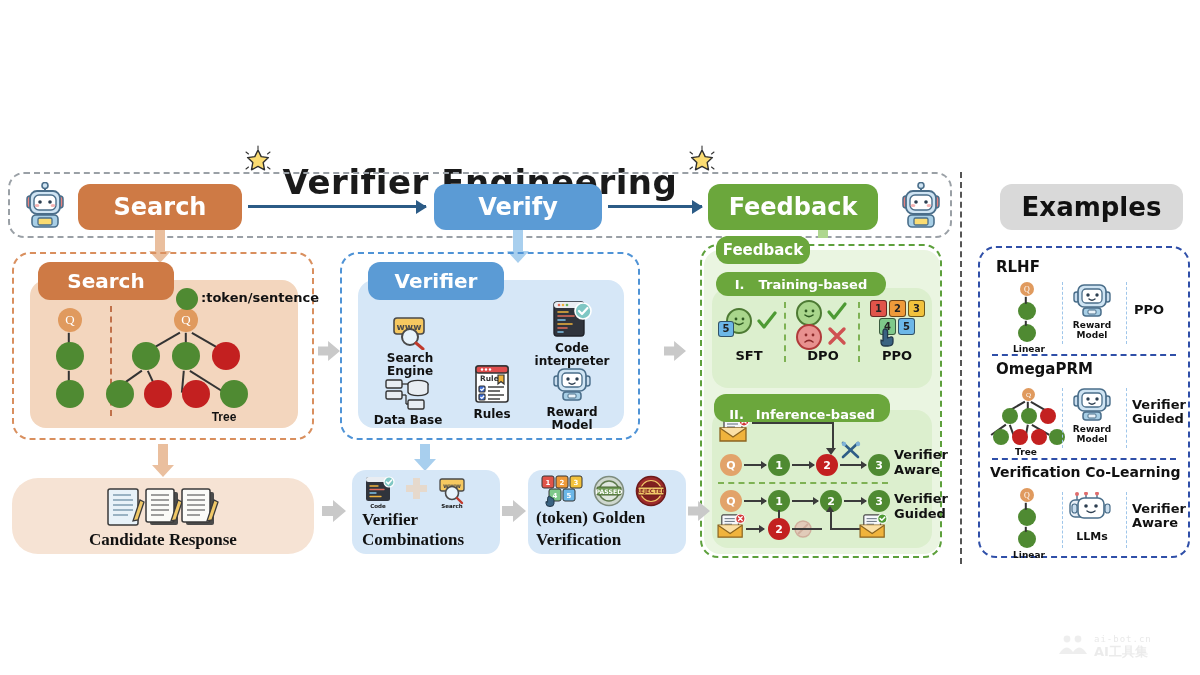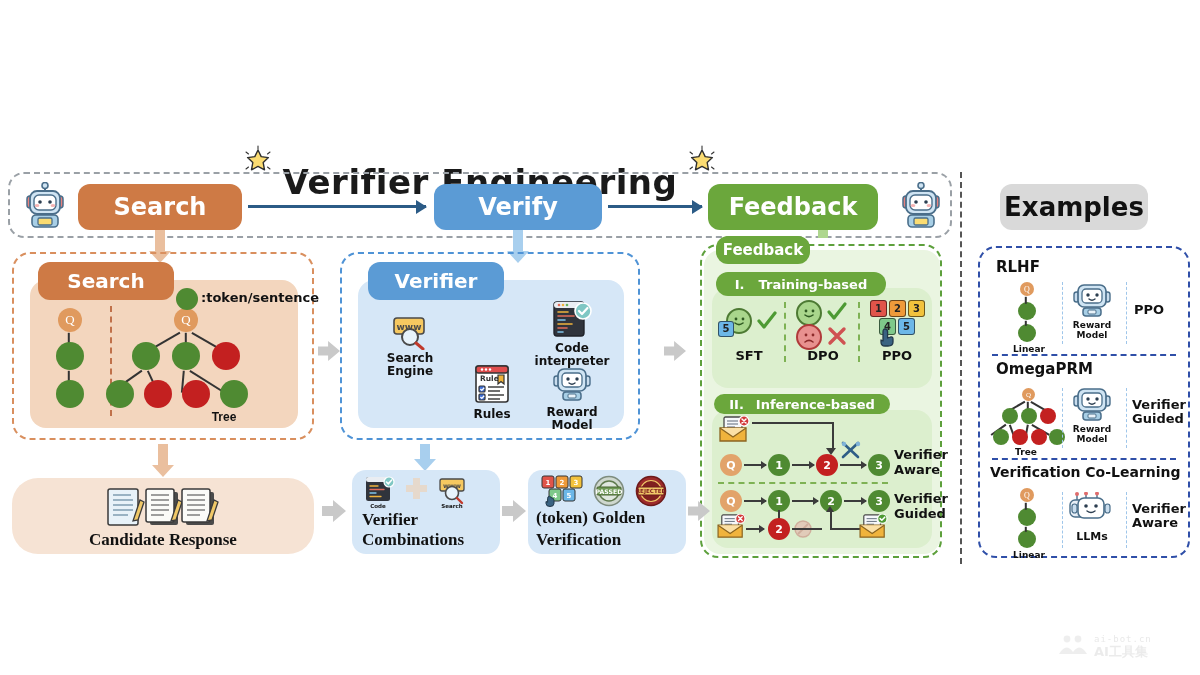--- a/index.html
+++ b/index.html
@@ -49,25 +49,25 @@
   }
   #pill-search  { left: 78px;  top: 184px; width: 164px; height: 46px; background: #ce7a45; font-size: 24px; }
   #pill-verify  { left: 434px; top: 184px; width: 168px; height: 46px; background: #5b9bd5; font-size: 24px; }
   #pill-feedback{ left: 708px; top: 184px; width: 170px; height: 46px; background: #6ba73c; font-size: 24px; }
 
   #pill-search-inner  { left: 38px;  top: 262px; width: 136px; height: 38px; background: #ce7a45; font-size: 20px; z-index: 5;}
   #pill-verifier-inner{ left: 368px; top: 262px; width: 136px; height: 38px; background: #5b9bd5; font-size: 20px; z-index: 5;}
   #pill-feedback-inner{ left: 716px; top: 236px; width: 94px;  height: 28px; background: #6ba73c; font-size: 15px; z-index: 5;}
 
   #pill-training { left: 716px; top: 272px; width: 170px; height: 24px; background: #6ba73c; font-size: 13px; z-index: 5; gap: 14px;}
-  #pill-inference{ left: 714px; top: 394px; width: 176px; height: 20px; background: #6ba73c; font-size: 13px; z-index: 5; gap: 12px;}
+  #pill-inference{ left: 714px; top: 394px; width: 176px; height: 28px; background: #6ba73c; font-size: 13px; z-index: 5; gap: 12px; align-items: flex-end;}
   .pill-num { font-weight: 700; }
 
   #pill-examples {
-    left: 1000px; top: 184px; width: 148px; height: 46px;
+    left: 1000px; top: 184px; width: 183px; height: 46px;
     background: #d9d9d9; color: #111; font-size: 26px;
   }
 
   
   .panel { position: absolute; border-radius: 16px; }
   #search-panel   { left: 30px;  top: 280px; width: 268px; height: 148px; background: #f3d6be; }
   #verify-panel   { left: 358px; top: 280px; width: 266px; height: 148px; background: #d6e7f7; }
   #training-panel { left: 712px; top: 288px; width: 220px; height: 100px; background: #dcefce; }
   #inference-panel{ left: 712px; top: 410px; width: 220px; height: 138px; background: #dcefce; }
   #feedback-bg    { left: 704px; top: 250px; width: 236px; height: 304px; background: #eaf5e1; border-radius: 16px;}
@@ -374,20 +374,36 @@
             <line x1="7" y1="28" x2="16" y2="28" stroke="#e06c5a"></line>
             <line x1="7" y1="32" x2="12" y2="32" stroke="#7fc3ea"></line>
           </g>
           <circle cx="32" cy="11" r="8" fill="#7fc7c4" stroke="#fff" stroke-width="1.6"></circle>
           <path d="M28 11 l3 3 l5.5 -6" fill="none" stroke="#fff" stroke-width="2.2" stroke-linecap="round" stroke-linejoin="round"></path>
         </svg>
       </div>
       <div class="lbl">Code<br>interpreter</div>
     </div>
 
+    <div class="vcell" style="left:8px; top:88px;">
+      <div class="ico">
+        <svg width="48" height="36" viewBox="0 0 48 36">
+          <rect x="2" y="4" width="16" height="8" rx="1.5" fill="#e8edf2" stroke="#333" stroke-width="1.4"></rect>
+          <rect x="2" y="15" width="16" height="8" rx="1.5" fill="#e8edf2" stroke="#333" stroke-width="1.4"></rect>
+          <ellipse cx="34" cy="8" rx="10" ry="3.6" fill="#e8edf2" stroke="#333" stroke-width="1.4"></ellipse>
+          <path d="M24 8 v8 a10 3.6 0 0 0 20 0 v-8" fill="#e8edf2" stroke="#333" stroke-width="1.4"></path>
+          <rect x="24" y="24" width="16" height="9" rx="1.5" fill="#e8edf2" stroke="#333" stroke-width="1.4"></rect>
+          <line x1="18" y1="8" x2="24" y2="8" stroke="#333" stroke-width="1.3"></line>
+          <line x1="18" y1="19" x2="22" y2="19" stroke="#333" stroke-width="1.3"></line>
+          <line x1="22" y1="19" x2="22" y2="28" stroke="#333" stroke-width="1.3"></line>
+          <line x1="22" y1="28" x2="24" y2="28" stroke="#333" stroke-width="1.3"></line>
+        </svg>
+      </div>
+      <div class="lbl">Data Base</div>
+    </div>
 
     <div class="vcell" style="left:92px; top:82px;">
       <div class="ico">
         <svg width="38" height="42" viewBox="0 0 38 42">
           <rect x="3" y="2" width="32" height="36" rx="2.5" fill="#fff" stroke="#333" stroke-width="1.6"></rect>
           <rect x="3" y="2" width="32" height="7" rx="2.5" fill="#e04e4e" stroke="#333" stroke-width="1.4"></rect>
           <circle cx="9" cy="5.5" r="1.2" fill="#fff"></circle>
             <circle cx="13" cy="5.5" r="1.2" fill="#fff"></circle>
             <circle cx="17" cy="5.5" r="1.2" fill="#fff"></circle>
           <text x="7" y="17" font-size="7.5" font-weight="700" fill="#333" font-family="DejaVu Sans">Rules</text>

